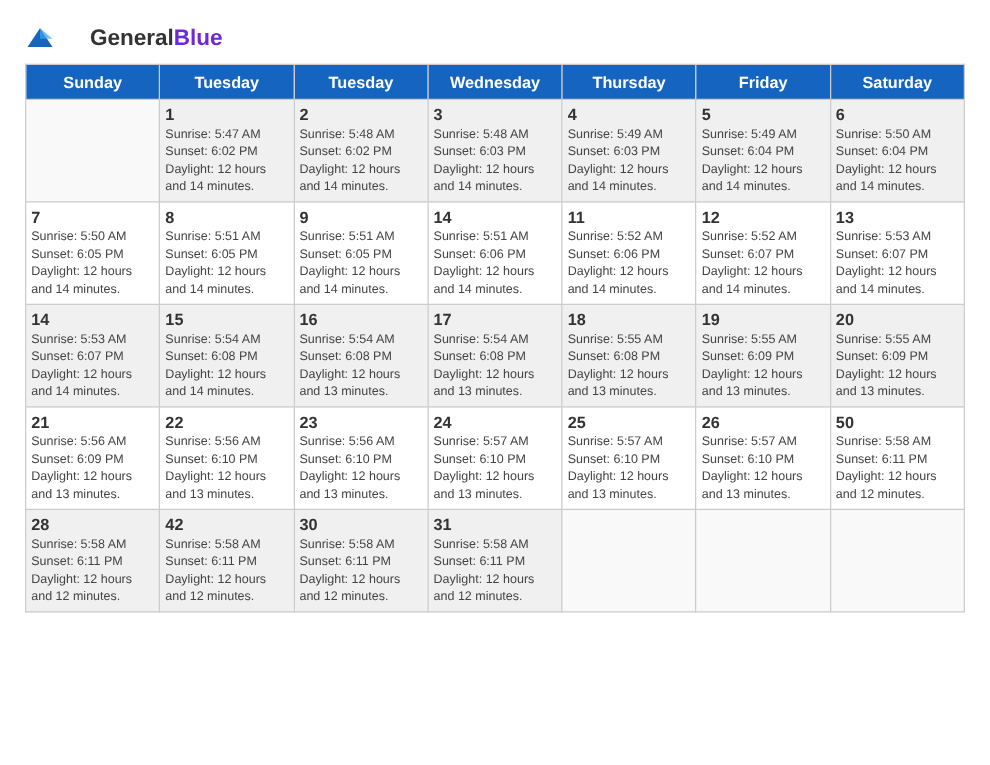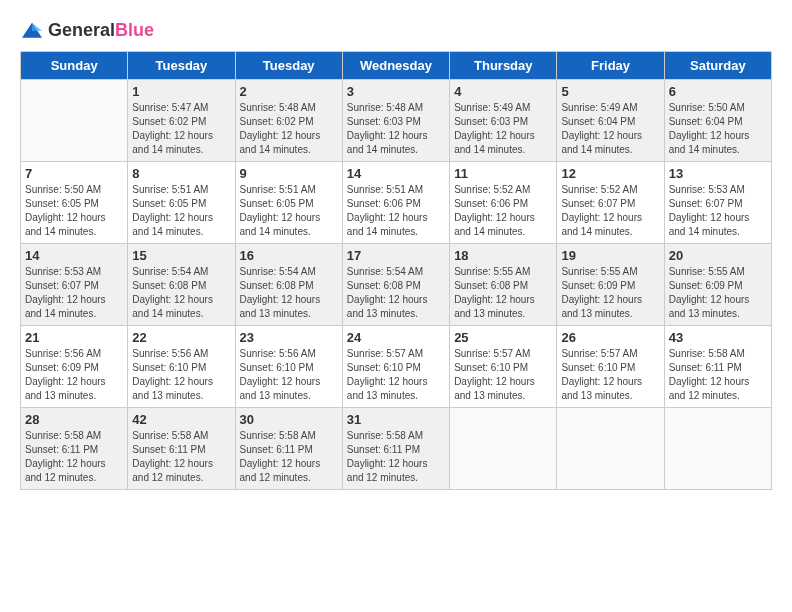--- a/index.html
+++ b/index.html
@@ -80,21 +80,21 @@
 </head>
 <body>
 
 <div class="header-area">
   <div class="logo">
     <svg class="logo-icon" viewBox="0 0 28 24" xmlns="http://www.w3.org/2000/svg">
       <polygon points="14,2 26,20 2,20" fill="#1565C0"></polygon>
       <polygon points="14,2 26,12 14,12" fill="#42A5F5" opacity="0.7"></polygon>
     </svg>
     <div>
-      <span style="font-size:18px;font-weight:bold;color:#333;">General</span><span style="font-size:18px;font-weight:bold;color:#ec4899;">Blue</span>
+      <span style="font-size:18px;font-weight:bold;color:#333;margin-left:24px;">General</span><span style="font-size:18px;font-weight:bold;color:#6d28d9;">Blue</span>
     </div>
   </div>
 </div>
 
 <table>
   <thead>
     <tr>
     <th>Sunday</th>
         <th>Tuesday</th>
         <th>Tuesday</th>
@@ -289,21 +289,21 @@
 and 13 minutes.</div>
         </td>
         <td>
           <span class="day-number">26</span>
           <div class="day-info" style="white-space: pre-line;">Sunrise: 5:57 AM
 Sunset: 6:10 PM
 Daylight: 12 hours
 and 13 minutes.</div>
         </td>
         <td>
-          <span class="day-number">43</span>
+          <span class="day-number">50</span>
           <div class="day-info" style="white-space: pre-line;">Sunrise: 5:58 AM
 Sunset: 6:11 PM
 Daylight: 12 hours
 and 12 minutes.</div>
         </td>
       </tr>
       <tr class="row-shaded">
         <td>
           <span class="day-number">28</span>
           <div class="day-info" style="white-space: pre-line;">Sunrise: 5:58 AM

